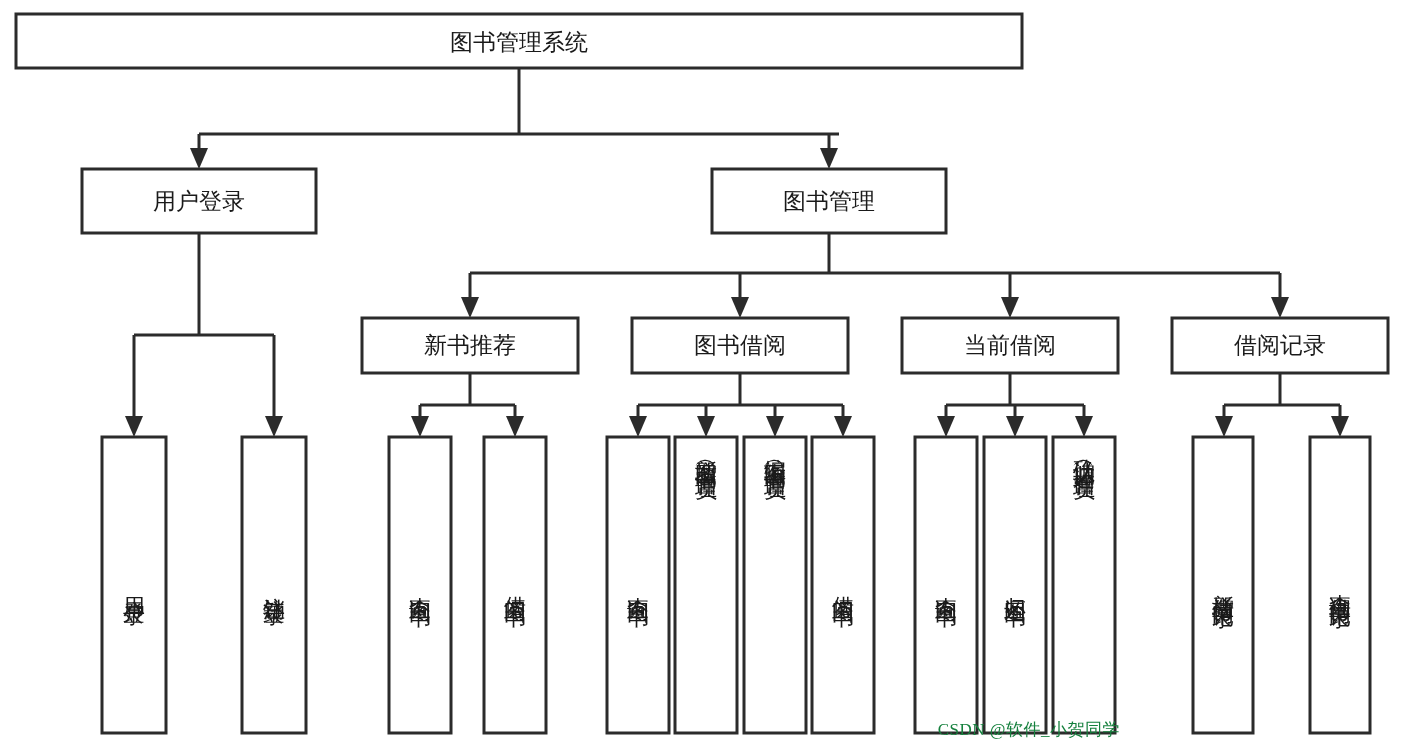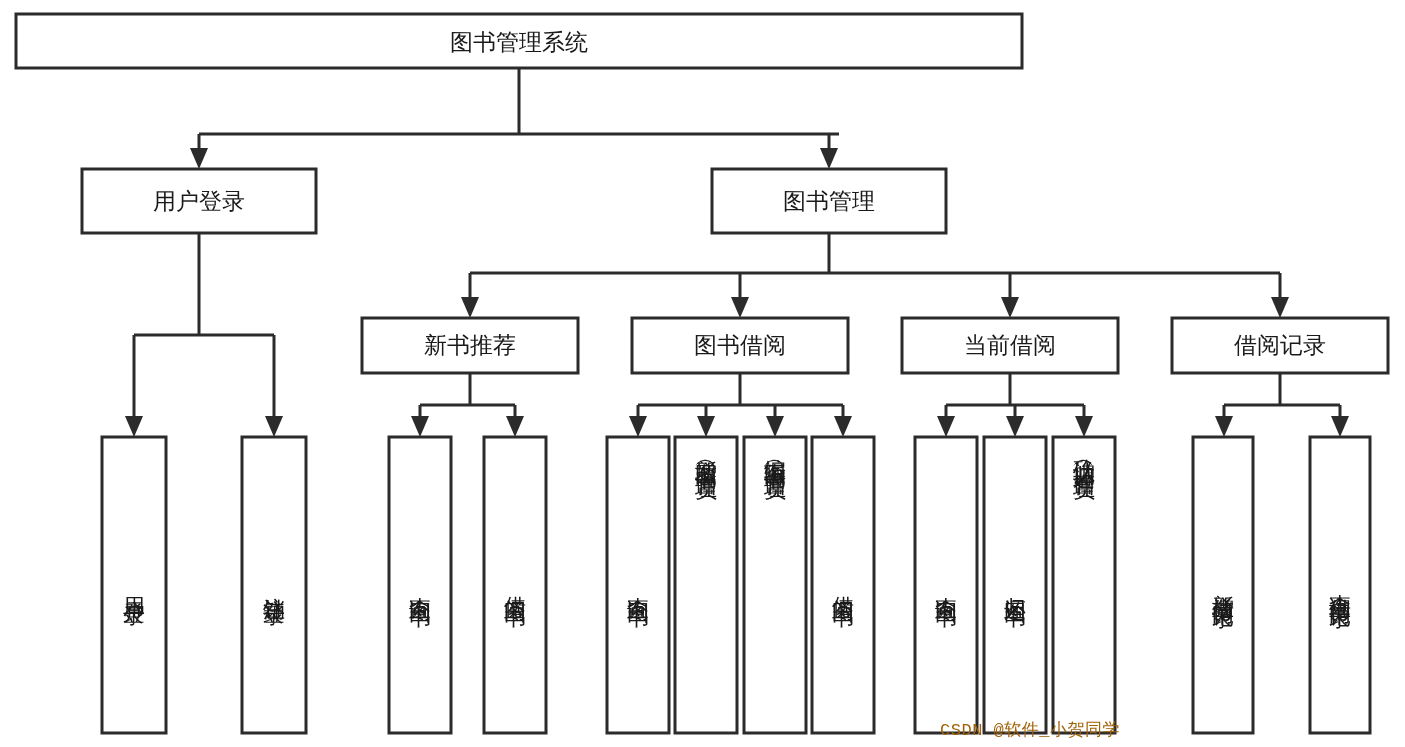--- a/index.html
+++ b/index.html
@@ -64,23 +64,23 @@
     line-height: 1.18;
     letter-spacing: 3px;
     color: #1a1a1a;
     white-space: nowrap;
     text-align: center;
   }
   .watermark {
     position: absolute;
     right: 14px;
     bottom: 6px;
-    font-family: Liberation Mono, monospace;
+    font-family: Liberation Serif, serif;
     font-size: 17px;
-    color: #a16207;
+    color: #15803d;
     white-space: nowrap;
     letter-spacing: 0.5px;
   }
 </style>
 </head>
 <body>
 
 <div id="diagram-root">
 
   <svg class="flow" viewBox="0 0 1405 747" xmlns="http://www.w3.org/2000/svg">

